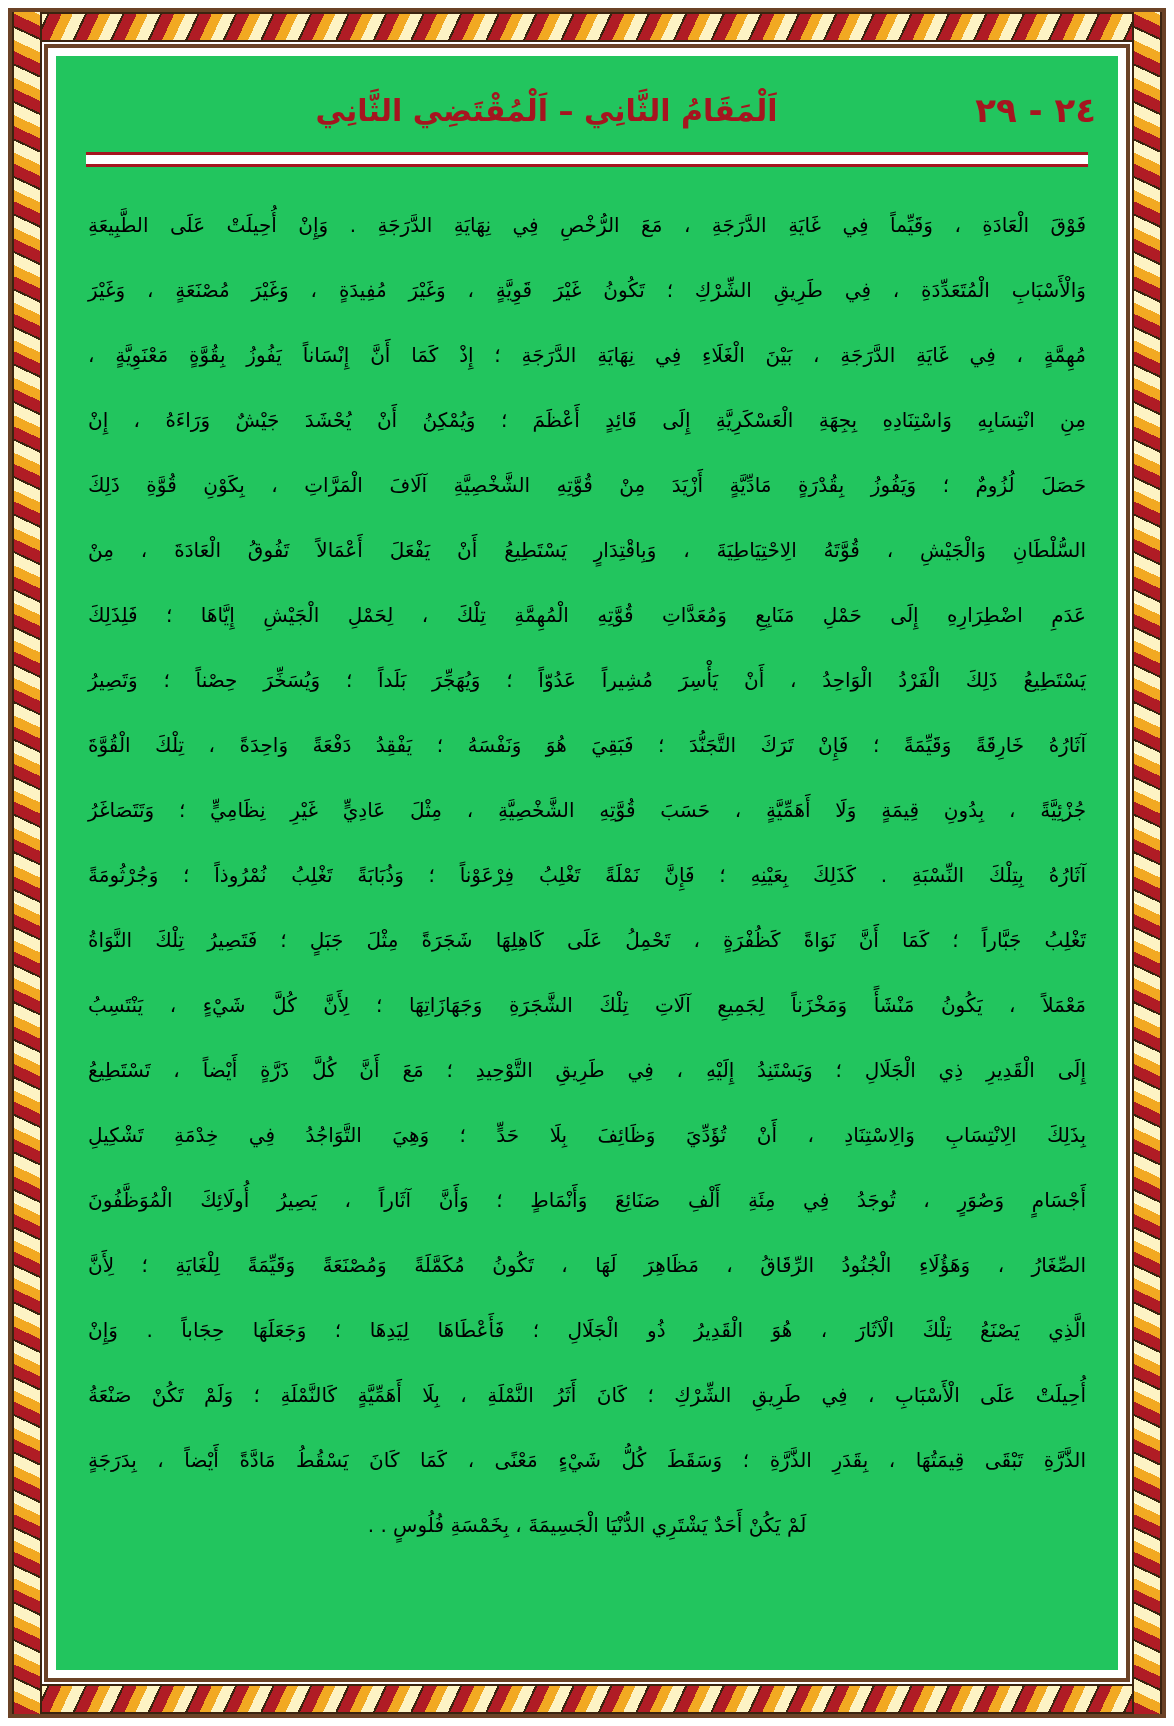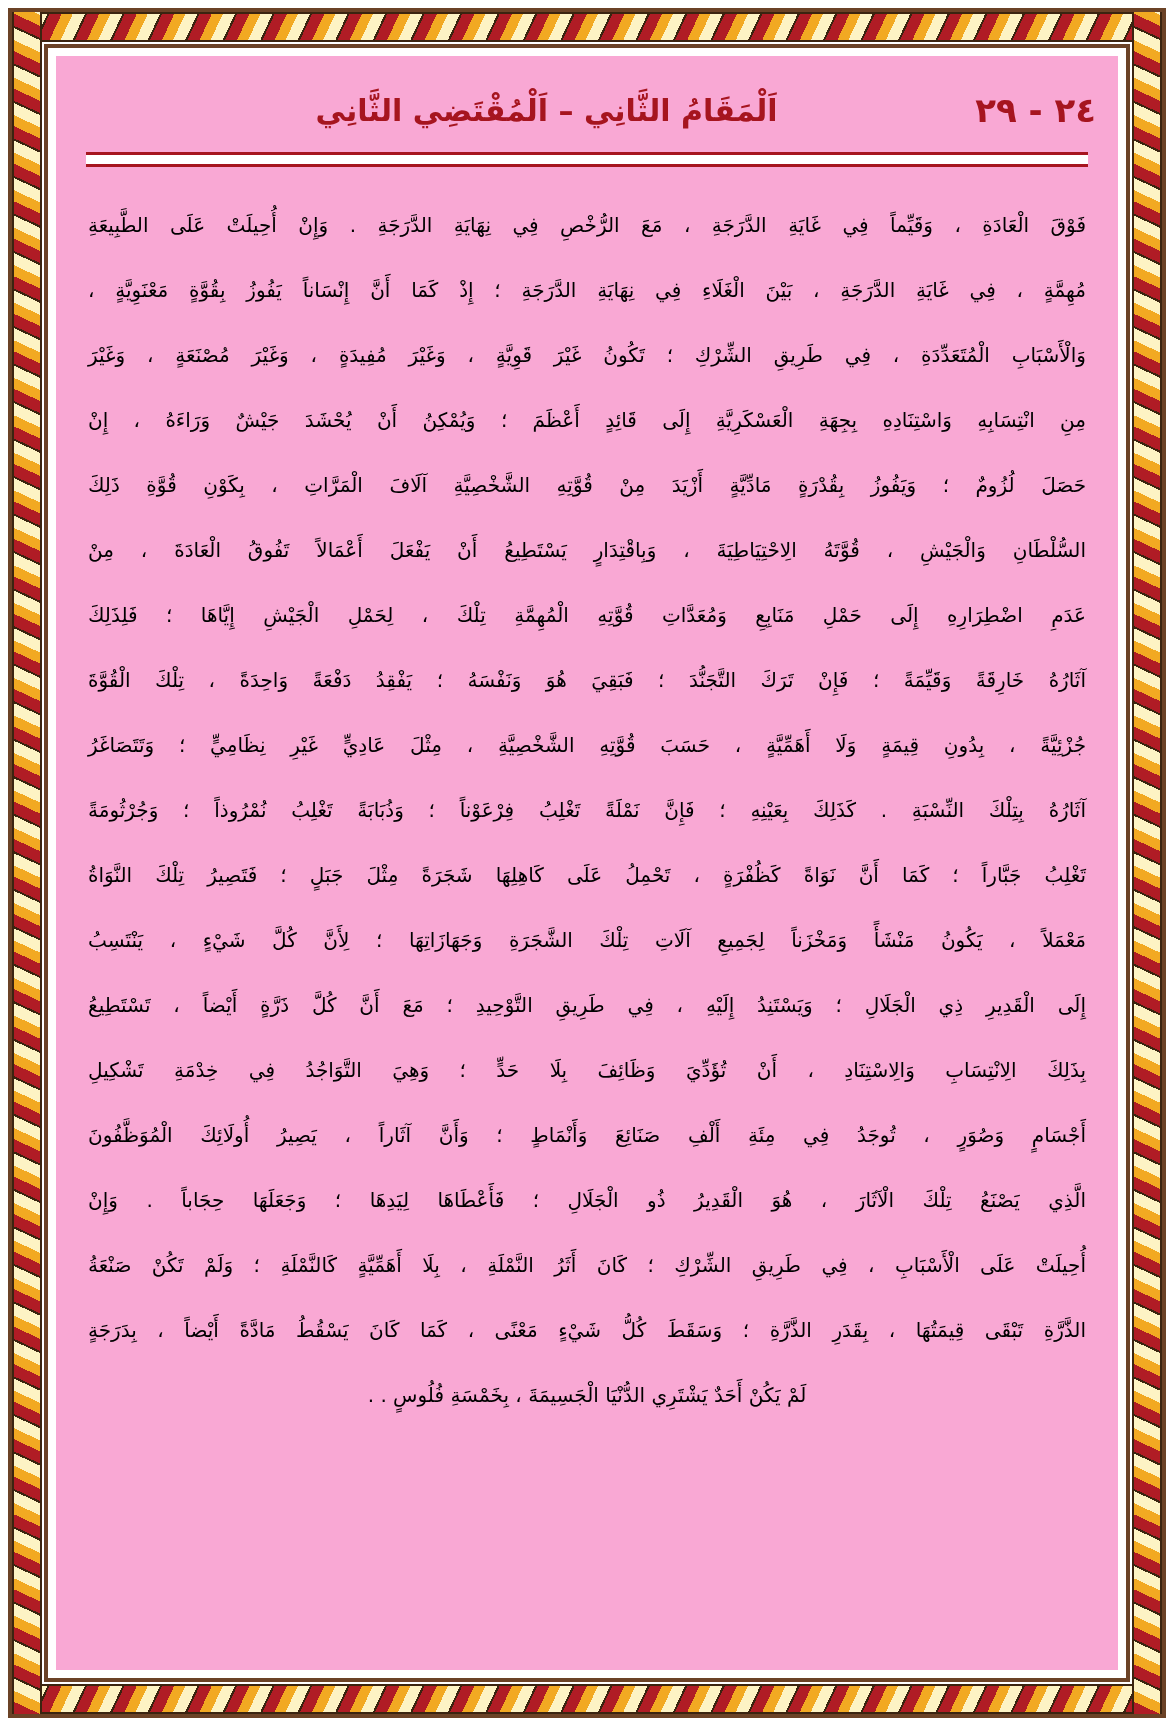--- a/index.html
+++ b/index.html
@@ -79,21 +79,21 @@
 
   
   .content {
     position: absolute;
     left: 56px;
     top: 56px;
     right: 56px;
     bottom: 56px;
     box-sizing: border-box;
     padding: 18px 14px 10px 14px;
-    background: #f9a8d4;
+    background: #22c55e;
     overflow: hidden;
   }
 
   
   .header {
     display: flex;
     flex-direction: row-reverse;
     align-items: center;
     justify-content: flex-start;
     height: 72px;
@@ -175,34 +175,36 @@
 
     <div class="header">
       <div class="header-title">اَلْمَقَامُ الثَّانِي – اَلْمُقْتَضِي الثَّانِي</div>
       <div class="page-number">٢٤ - ٢٩</div>
     </div>
 
     <div class="header-rule"></div>
 
     <div class="body-text">
         <div class="body-line">فَوْقَ الْعَادَةِ ، وَقَيِّماً فِي غَايَةِ الدَّرَجَةِ ، مَعَ الرُّخْصِ فِي نِهَايَةِ الدَّرَجَةِ . وَإِنْ أُحِيلَتْ عَلَى الطَّبِيعَةِ</div>
+        <div class="body-line">وَالْأَسْبَابِ الْمُتَعَدِّدَةِ ، فِي طَرِيقِ الشِّرْكِ ؛ تَكُونُ غَيْرَ قَوِيَّةٍ ، وَغَيْرَ مُفِيدَةٍ ، وَغَيْرَ مُصْنَعَةٍ ، وَغَيْرَ</div>
         <div class="body-line">مُهِمَّةٍ ، فِي غَايَةِ الدَّرَجَةِ ، بَيْنَ الْغَلَاءِ فِي نِهَايَةِ الدَّرَجَةِ ؛ إِذْ كَمَا أَنَّ إِنْسَاناً يَفُوزُ بِقُوَّةٍ مَعْنَوِيَّةٍ ،</div>
-        <div class="body-line">وَالْأَسْبَابِ الْمُتَعَدِّدَةِ ، فِي طَرِيقِ الشِّرْكِ ؛ تَكُونُ غَيْرَ قَوِيَّةٍ ، وَغَيْرَ مُفِيدَةٍ ، وَغَيْرَ مُصْنَعَةٍ ، وَغَيْرَ</div>
         <div class="body-line">مِنِ انْتِسَابِهِ وَاسْتِنَادِهِ بِجِهَةِ الْعَسْكَرِيَّةِ إِلَى قَائِدٍ أَعْظَمَ ؛ وَيُمْكِنُ أَنْ يُحْشَدَ جَيْشٌ وَرَاءَهُ ، إِنْ</div>
         <div class="body-line">حَصَلَ لُزُومٌ ؛ وَيَفُوزُ بِقُدْرَةٍ مَادِّيَّةٍ أَزْيَدَ مِنْ قُوَّتِهِ الشَّخْصِيَّةِ آلَافَ الْمَرَّاتِ ، بِكَوْنِ قُوَّةِ ذَلِكَ</div>
         <div class="body-line">السُّلْطَانِ وَالْجَيْشِ ، قُوَّتَهُ الِاحْتِيَاطِيَةَ ، وَبِاقْتِدَارٍ يَسْتَطِيعُ أَنْ يَفْعَلَ أَعْمَالاً تَفُوقُ الْعَادَةَ ، مِنْ</div>
         <div class="body-line">عَدَمِ اضْطِرَارِهِ إِلَى حَمْلِ مَنَابِعِ وَمُعَدَّاتِ قُوَّتِهِ الْمُهِمَّةِ تِلْكَ ، لِحَمْلِ الْجَيْشِ إِيَّاهَا ؛ فَلِذَلِكَ</div>
+        <div class="body-line">يَسْتَطِيعُ ذَلِكَ الْفَرْدُ الْوَاحِدُ ، أَنْ يَأْسِرَ مُشِيراً عَدُوّاً ؛ وَيُهَجِّرَ بَلَداً ؛ وَيُسَخِّرَ حِصْناً ؛ وَتَصِيرُ</div>
         <div class="body-line">آثَارُهُ خَارِقَةً وَقَيِّمَةً ؛ فَإِنْ تَرَكَ التَّجَنُّدَ ؛ فَبَقِيَ هُوَ وَنَفْسَهُ ؛ يَفْقِدُ دَفْعَةً وَاحِدَةً ، تِلْكَ الْقُوَّةَ</div>
         <div class="body-line">جُزْئِيَّةً ، بِدُونِ قِيمَةٍ وَلَا أَهَمِّيَّةٍ ، حَسَبَ قُوَّتِهِ الشَّخْصِيَّةِ ، مِثْلَ عَادِيٍّ غَيْرِ نِظَامِيٍّ ؛ وَتَتَصَاغَرُ</div>
         <div class="body-line">آثَارُهُ بِتِلْكَ النِّسْبَةِ . كَذَلِكَ بِعَيْنِهِ ؛ فَإِنَّ نَمْلَةً تَغْلِبُ فِرْعَوْناً ؛ وَذُبَابَةً تَغْلِبُ نُمْرُوذاً ؛ وَجُرْثُومَةً</div>
         <div class="body-line">تَغْلِبُ جَبَّاراً ؛ كَمَا أَنَّ نَوَاةً كَظُفْرَةٍ ، تَحْمِلُ عَلَى كَاهِلِهَا شَجَرَةً مِثْلَ جَبَلٍ ؛ فَتَصِيرُ تِلْكَ النَّوَاةُ</div>
         <div class="body-line">مَعْمَلاً ، يَكُونُ مَنْشَأً وَمَخْزَناً لِجَمِيعِ آلَاتِ تِلْكَ الشَّجَرَةِ وَجَهَازَاتِهَا ؛ لِأَنَّ كُلَّ شَيْءٍ ، يَنْتَسِبُ</div>
         <div class="body-line">إِلَى الْقَدِيرِ ذِي الْجَلَالِ ؛ وَيَسْتَنِدُ إِلَيْهِ ، فِي طَرِيقِ التَّوْحِيدِ ؛ مَعَ أَنَّ كُلَّ ذَرَّةٍ أَيْضاً ، تَسْتَطِيعُ</div>
         <div class="body-line">بِذَلِكَ الِانْتِسَابِ وَالِاسْتِنَادِ ، أَنْ تُؤَدِّيَ وَظَائِفَ بِلَا حَدٍّ ؛ وَهِيَ التَّوَاجُدُ فِي خِدْمَةِ تَشْكِيلِ</div>
         <div class="body-line">أَجْسَامٍ وَصُوَرٍ ، تُوجَدُ فِي مِئَةِ أَلْفِ صَنَائِعَ وَأَنْمَاطٍ ؛ وَأَنَّ آثَاراً ، يَصِيرُ أُولَائِكَ الْمُوَظَّفُونَ</div>
+        <div class="body-line">الصِّغَارُ ، وَهَؤُلَاءِ الْجُنُودُ الرِّقَاقُ ، مَظَاهِرَ لَهَا ، تَكُونُ مُكَمَّلَةً وَمُصْنَعَةً وَقَيِّمَةً لِلْغَايَةِ ؛ لِأَنَّ</div>
         <div class="body-line">الَّذِي يَصْنَعُ تِلْكَ الْآثَارَ ، هُوَ الْقَدِيرُ ذُو الْجَلَالِ ؛ فَأَعْطَاهَا لِيَدِهَا ؛ وَجَعَلَهَا حِجَاباً . وَإِنْ</div>
         <div class="body-line">أُحِيلَتْ عَلَى الْأَسْبَابِ ، فِي طَرِيقِ الشِّرْكِ ؛ كَانَ أَثَرُ النَّمْلَةِ ، بِلَا أَهَمِّيَّةٍ كَالنَّمْلَةِ ؛ وَلَمْ تَكُنْ صَنْعَةُ</div>
         <div class="body-line">الذَّرَّةِ تَبْقَى قِيمَتُهَا ، بِقَدَرِ الذَّرَّةِ ؛ وَسَقَطَ كُلُّ شَيْءٍ مَعْنًى ، كَمَا كَانَ يَسْقُطُ مَادَّةً أَيْضاً ، بِدَرَجَةٍ</div>
         <div class="body-line last-line">لَمْ يَكُنْ أَحَدٌ يَشْتَرِي الدُّنْيَا الْجَسِيمَةَ ، بِخَمْسَةِ فُلُوسٍ . .</div>
       </div>
 
   </div>
 </div>
 
 </body></html>

